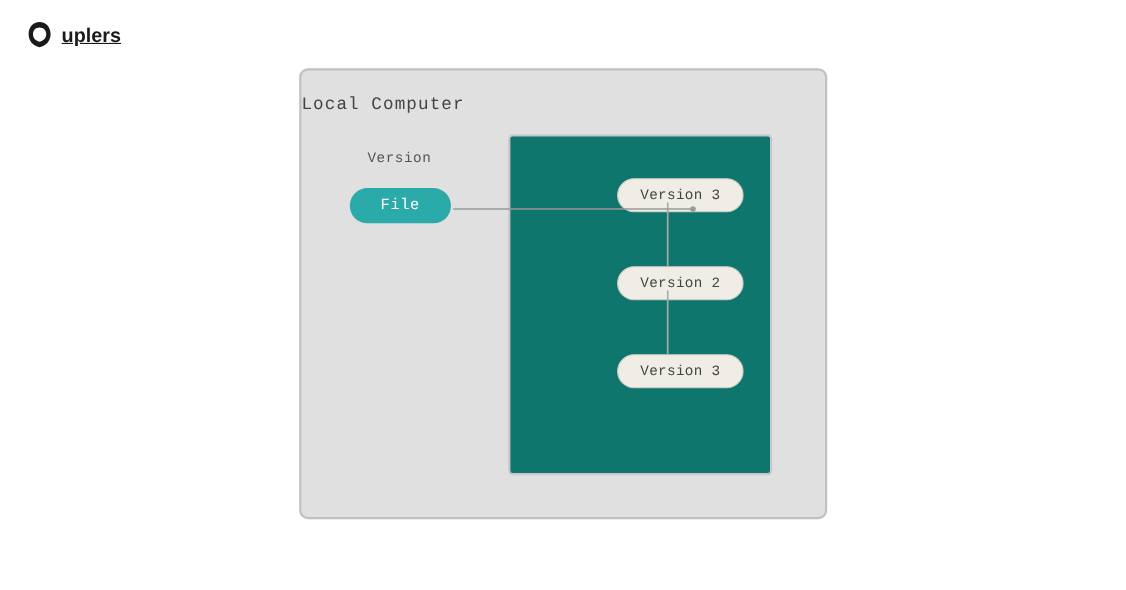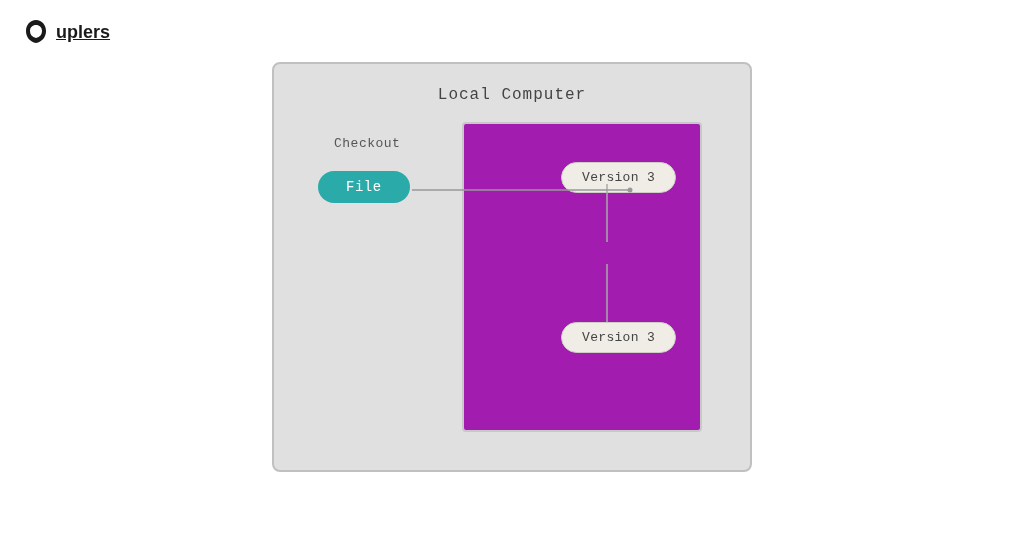--- a/index.html
+++ b/index.html
@@ -49,21 +49,21 @@
     .outer-box {
       width: 100%;
       height: 100%;
       background: #e0e0e0;
       border: 2px solid #c0c0c0;
       border-radius: 8px;
       position: relative;
     }
 
     .outer-box-title {
-      text-align: center;
+      text-align: left;
       padding-top: 22px;
       font-size: 16px;
       color: #444;
       letter-spacing: 1px;
     }
 
     
     .checkout-label {
       position: absolute;
       top: 72px;
@@ -97,21 +97,21 @@
       white-space: nowrap;
     }
 
     
     .inner-box {
       position: absolute;
       top: 58px;
       left: 188px;
       width: 240px;
       height: 310px;
-      background: #a21caf;
+      background: #0f766e;
       border: 2px solid #c8c8c8;
       border-radius: 4px;
     }
 
     
     .version-pill {
       position: absolute;
       right: 24px;
       background: #f0ede6;
       border: 1.5px solid #d0cdc6;
@@ -146,28 +146,29 @@
   <svg class="logo-icon" viewBox="0 0 28 28" fill="none" xmlns="http://www.w3.org/2000/svg">
     <path d="M14 2 C8 2 4 7 4 13 C4 19 8 24 14 25 C14 25 14 22 14 20 C10 19 8 16.5 8 13 C8 9.5 10.5 7 14 7 C17.5 7 20 9.5 20 13 C20 16.5 18 19 14 20 L14 25 C20 24 24 19 24 13 C24 7 20 2 14 2Z" fill="#1a1a1a"></path>
   </svg>
   <span class="logo-text">uplers</span>
 </div>
 
 <div class="diagram-wrapper">
   <div class="outer-box">
     <div class="outer-box-title">Local Computer</div>
 
-    <div class="checkout-label">Checkout</div>
+    <div class="checkout-label">Version</div>
 
     <div class="version-db-label">Version Database</div>
 
     <div class="file-btn">File</div>
 
     <div class="inner-box">
       <div class="version-pill version-3">Version 3</div>
+      <div class="version-pill version-2">Version 2</div>
       <div class="version-pill version-1">Version 3</div>
 
       <svg style="position:absolute;top:0;left:0;width:100%;height:100%;pointer-events:none;overflow:visible;">
 
         <line x1="143" y1="60" x2="143" y2="118" stroke="#aaa" stroke-width="1.5"></line>
 
         <line x1="143" y1="140" x2="143" y2="198" stroke="#aaa" stroke-width="1.5"></line>
       </svg>
     </div>
 

